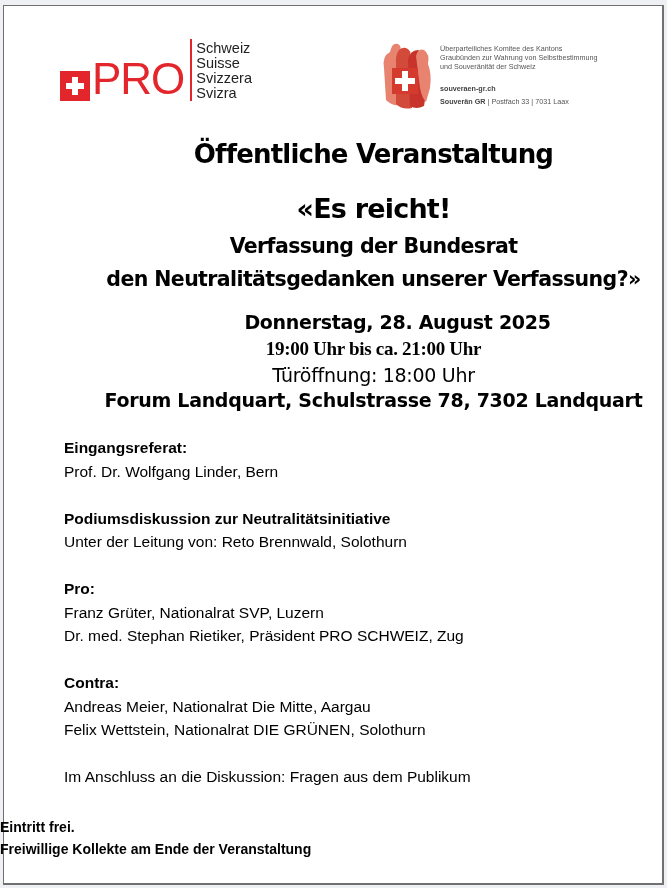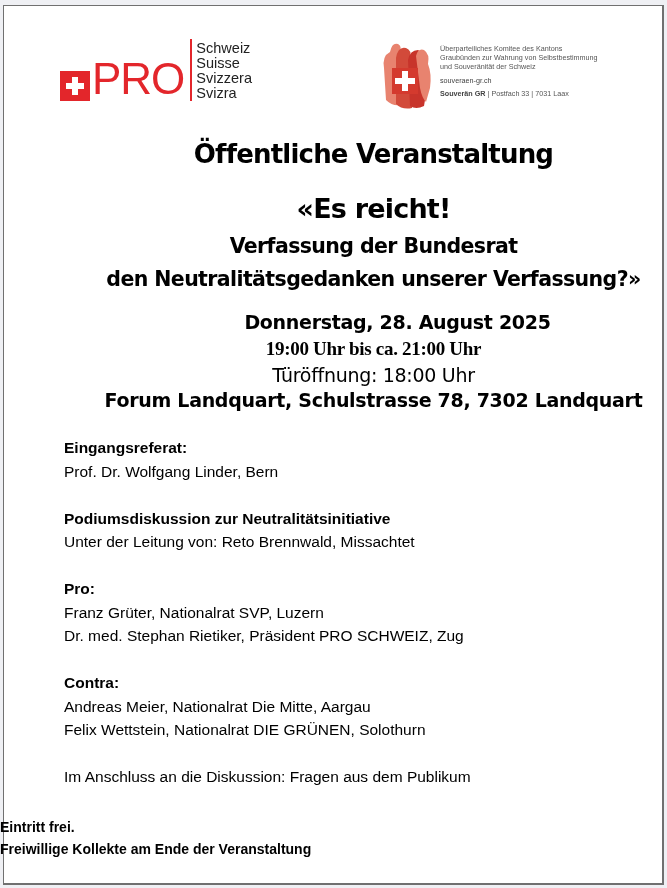--- a/index.html
+++ b/index.html
@@ -16,21 +16,21 @@
   .pro-flag { width:30px; height:30px; background:#e3262b; position:relative; margin-top:0px; }
   .pro-flag .h { position:absolute; left:6px; top:12px; width:18px; height:6px; background:#fff; }
   .pro-flag .v { position:absolute; left:12px; top:6px; width:6px; height:18px; background:#fff; }
   .pro-word { color:#e3262b; font-family:"Liberation Sans", sans-serif; font-size:44px; line-height:44px; letter-spacing:-1px; margin-left:2px; margin-top:2px; }
   .pro-bar { width:2px; height:62px; background:#e3262b; margin-left:6px; }
   .pro-langs { margin-left:4px; font-size:14.5px; line-height:15px; color:#222; }
   
   .sgr-logo { position:absolute; left:380px; top:38px; width:250px; height:74px; }
   .sgr-fig { position:absolute; left:0; top:0; width:52px; height:72px; }
   .sgr-text { position:absolute; left:60px; top:6px; font-size:7.2px; line-height:9.2px; color:#555; }
-  .sgr-text .url { color:#444; font-weight:normal; margin-top:4px; }
+  .sgr-text .url { color:#444; font-weight:bold; margin-top:12px; }
   .sgr-text .addr { margin-top:4px; color:#555; }
   .sgr-text .addr b { color:#444; }
   
   .center { position:absolute; left:0; width:667px; text-align:center;padding-left:40px; }
   .h1 { top:137px; font-family:"DejaVu Sans", sans-serif; font-weight:bold; font-size:26px; line-height:34px; letter-spacing:-0.8px; }
   .h2 { top:191px; font-family:"DejaVu Sans", sans-serif; font-weight:bold; font-size:27px; line-height:36px; letter-spacing:-0.8px; }
   .h3 { top:231px; font-family:"DejaVu Sans", sans-serif; font-weight:bold; font-size:20.5px; line-height:30px; letter-spacing:-0.6px; }
   .h3b { top:264px; font-family:"DejaVu Sans", sans-serif; font-weight:bold; font-size:20.5px; line-height:30px; letter-spacing:-0.6px; }
   .d1 { top:308px; font-family:"DejaVu Sans", sans-serif; font-weight:bold; font-size:19px; line-height:28px; letter-spacing:-0.3px;margin-left:24px; }
   .d2 { top:335px; font-family:Liberation Serif, serif; font-weight:bold; font-size:19px; line-height:28px; letter-spacing:-0.3px; }
@@ -91,21 +91,21 @@
 <div class="center d3">Türöffnung: 18:00 Uhr</div>
 <div class="center d4">Forum Landquart, Schulstrasse 78, 7302 Landquart</div>
 
 <div class="body">
   <div class="sec">
     <div class="lbl">Eingangsreferat:</div>
     <div>Prof. Dr. Wolfgang Linder, Bern</div>
   </div>
   <div class="sec">
     <div class="lbl">Podiumsdiskussion zur Neutralitätsinitiative</div>
-    <div>Unter der Leitung von: Reto Brennwald, Missachtet</div>
+    <div>Unter der Leitung von: Reto Brennwald, Solothurn</div>
   </div>
   <div class="sec">
     <div class="lbl">Pro:</div>
     <div>Franz Grüter, Nationalrat SVP, Luzern</div>
     <div>Dr. med. Stephan Rietiker, Präsident PRO SCHWEIZ, Zug</div>
   </div>
   <div class="sec">
     <div class="lbl">Contra:</div>
     <div>Andreas Meier, Nationalrat Die Mitte, Aargau</div>
     <div>Felix Wettstein, Nationalrat DIE GRÜNEN, Solothurn</div>

